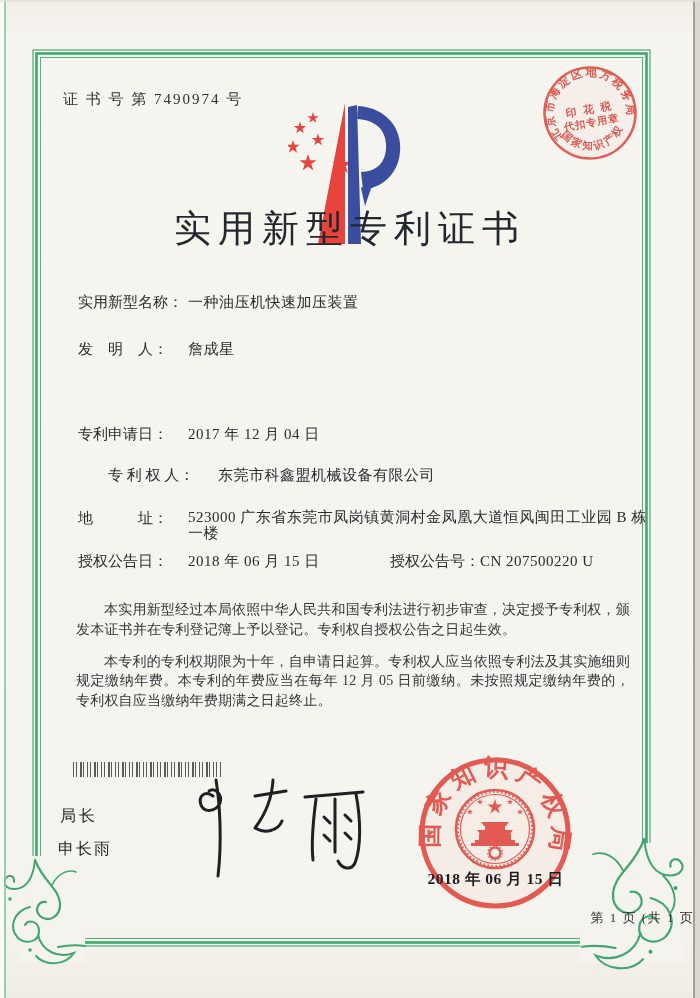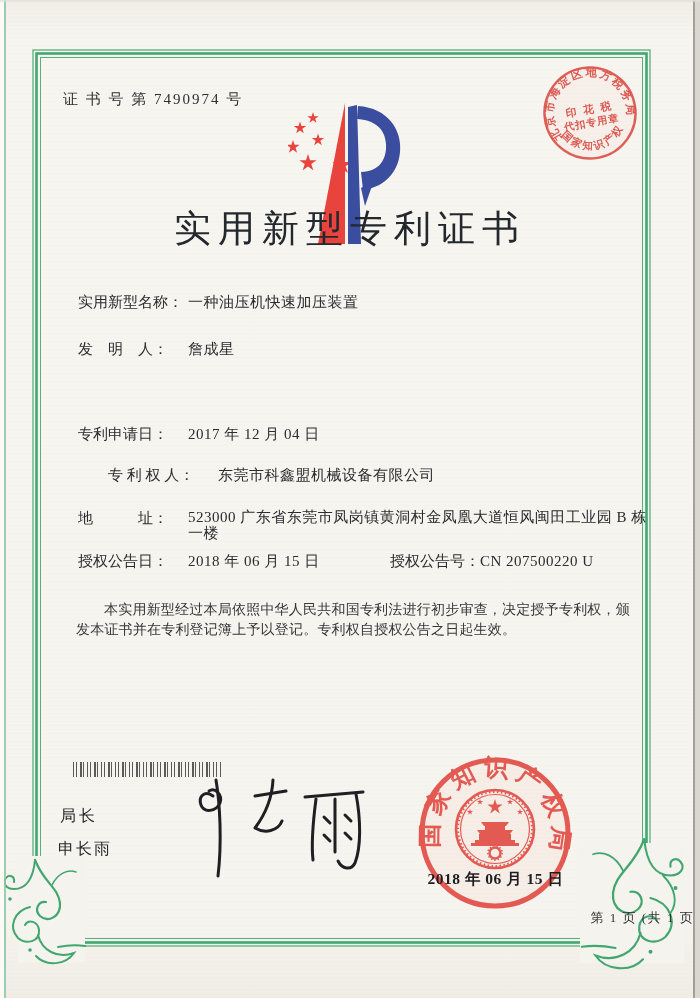--- a/index.html
+++ b/index.html
@@ -130,20 +130,21 @@
   </div>
   <div class="row" style="top:552px;width:560px;">
     <span class="lbl">授权公告日：</span><span class="val">2018 年 06 月 15 日</span>
     <span class="pair2">
       <span>授权公告号：</span><span class="val">CN 207500220 U</span>
     </span>
   </div>
 
   <div class="abs bodytext">
     <p>本实用新型经过本局依照中华人民共和国专利法进行初步审查，决定授予专利权，颁发本证书并在专利登记簿上予以登记。专利权自授权公告之日起生效。</p>
+    <p>本专利的专利权期限为十年，自申请日起算。专利权人应当依照专利法及其实施细则规定缴纳年费。本专利的年费应当在每年 12 月 05 日前缴纳。未按照规定缴纳年费的，专利权自应当缴纳年费期满之日起终止。</p>
   </div>
 
   <div class="abs barcode"></div>
 
   <div class="abs sig-title">局长</div>
   <div class="abs sig-name">申长雨</div>
 
   <svg class="abs" style="left:185px;top:772px;" width="195" height="115" viewBox="0 0 195 115">
     <g stroke="#1f1f24" stroke-width="3" fill="none" stroke-linecap="round" stroke-linejoin="round">
       <path d="M28,24 C20,18 13,24 16,33 C19,41 31,40 35,31 C38,23 30,15 24,19"></path>

